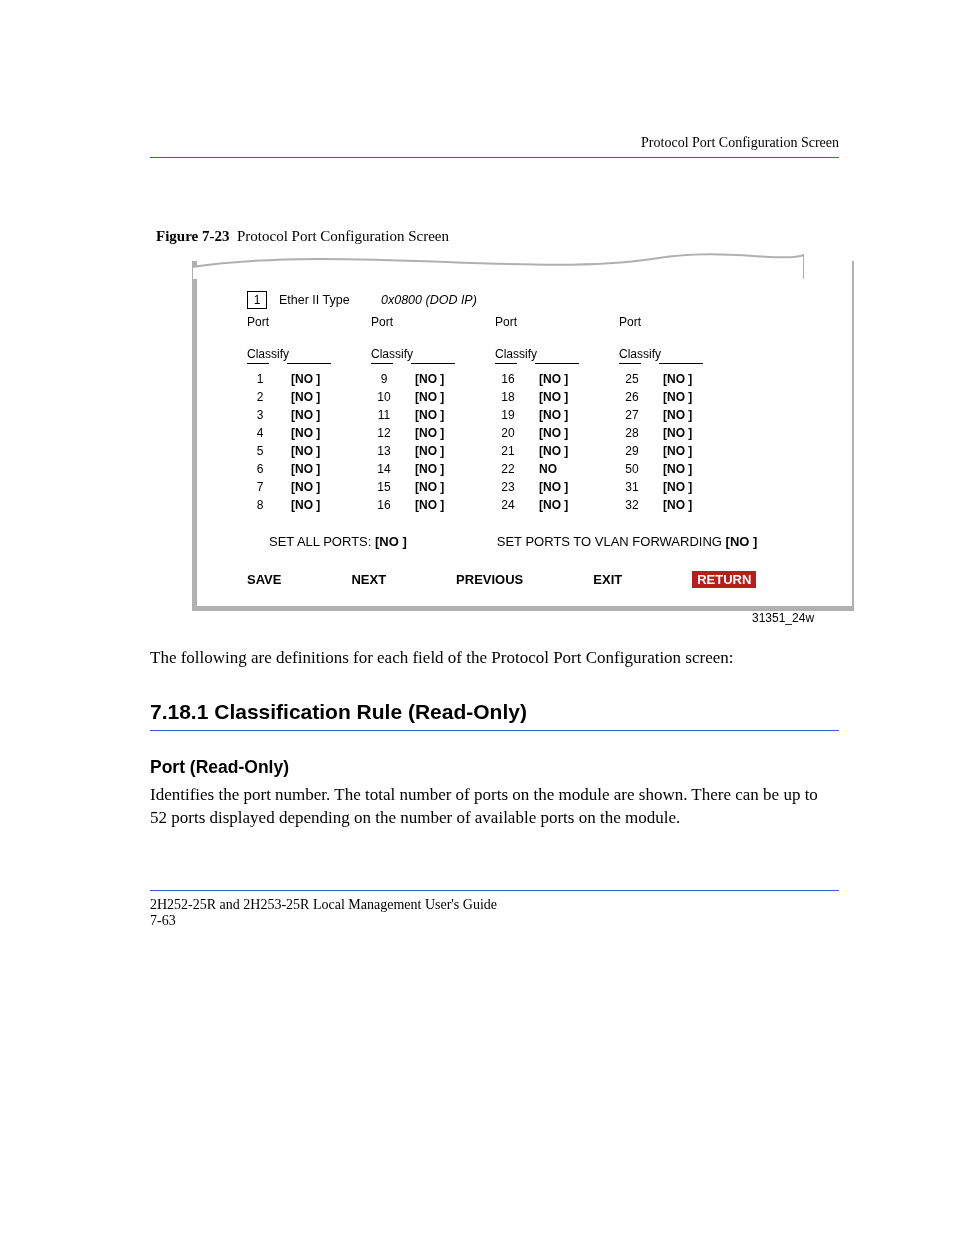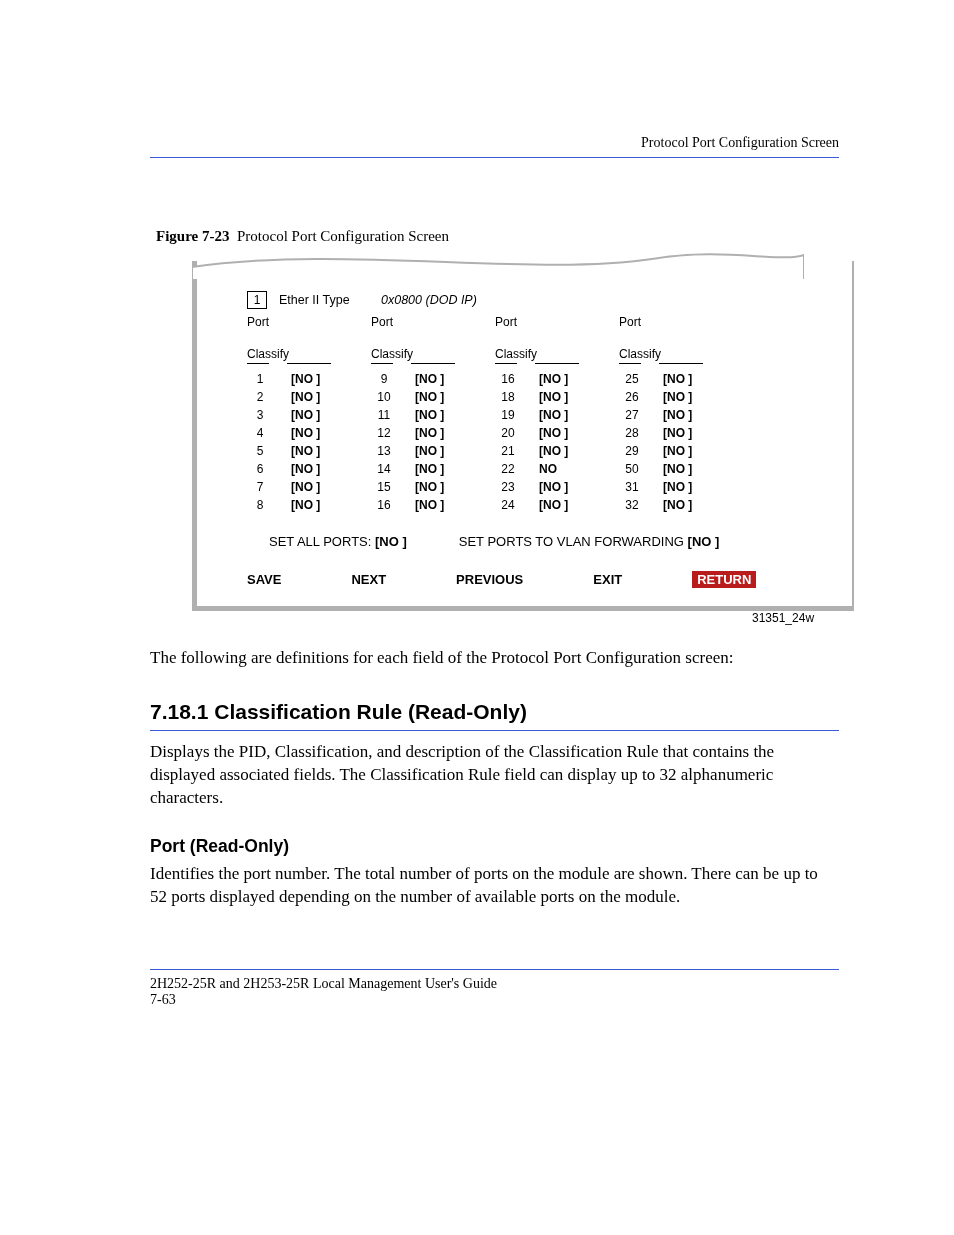--- a/index.html
+++ b/index.html
@@ -122,21 +122,21 @@
     display: flex;
     gap: 18px;
     font-size: 12px;
     line-height: 18px;
   }
   .row .p { width: 26px; text-align: center; }
   .row .c { width: 46px; font-weight: bold; } 
 
   .set-line {
     display: flex;
-    gap: 52px;
+    gap: 90px;
     margin-top: 20px;
     font-size: 13px;
   }
   .set-line .lbl1 { margin-left: 22px; }
   .set-line b { font-weight: bold; }
 
   .btnbar {
     display: flex;
     gap: 70px;
     margin-top: 22px;
@@ -414,21 +414,20 @@
         <span class="ret">RETURN</span>
       </div>
     </div>
     <div class="figref">31351_24w</div>
   </div>
 
   <p class="desc">The following are definitions for each field of the Protocol Port Configuration screen:</p>
 
   <div class="section-head">7.18.1  Classification Rule (Read-Only)</div>
   <hr class="hr-thin">
-  <p class="desc" style="margin-top:4px;">Displays the PID, Classification, and description of the Classification Rule that contains the displayed associated fields. The Classification Rule field can display up to 32 alphanumeric characters.</p>
 
   <div class="sub-head">Port (Read-Only)</div>
   <p class="desc" style="margin-top:2px;">Identifies the port number. The total number of ports on the module are shown. There can be up to 52 ports displayed depending on the number of available ports on the module.</p>
 
   <hr class="foot-hr">
   <div class="footer">
     <span>2H252-25R and 2H253-25R Local Management User's Guide</span>
     <span>7-63</span>
   </div>
 

